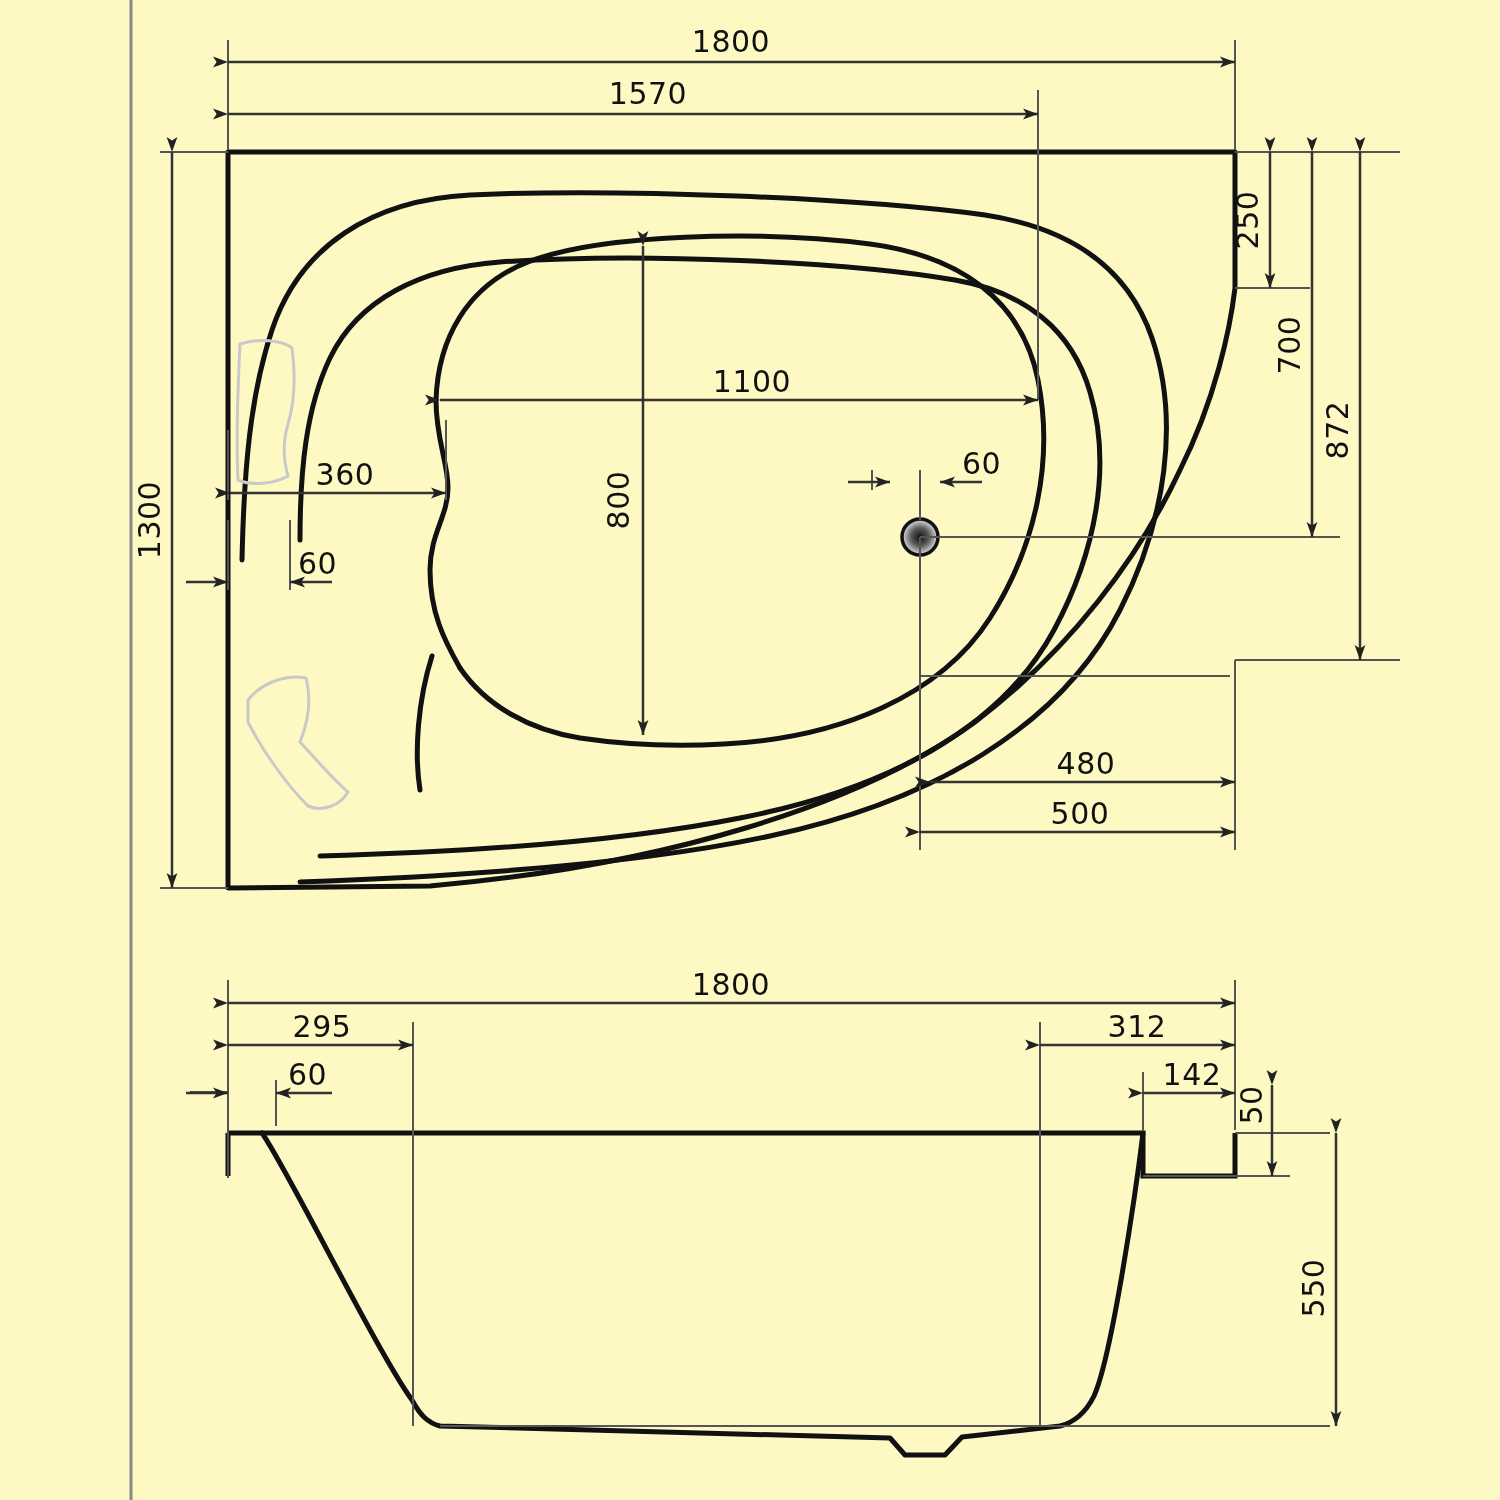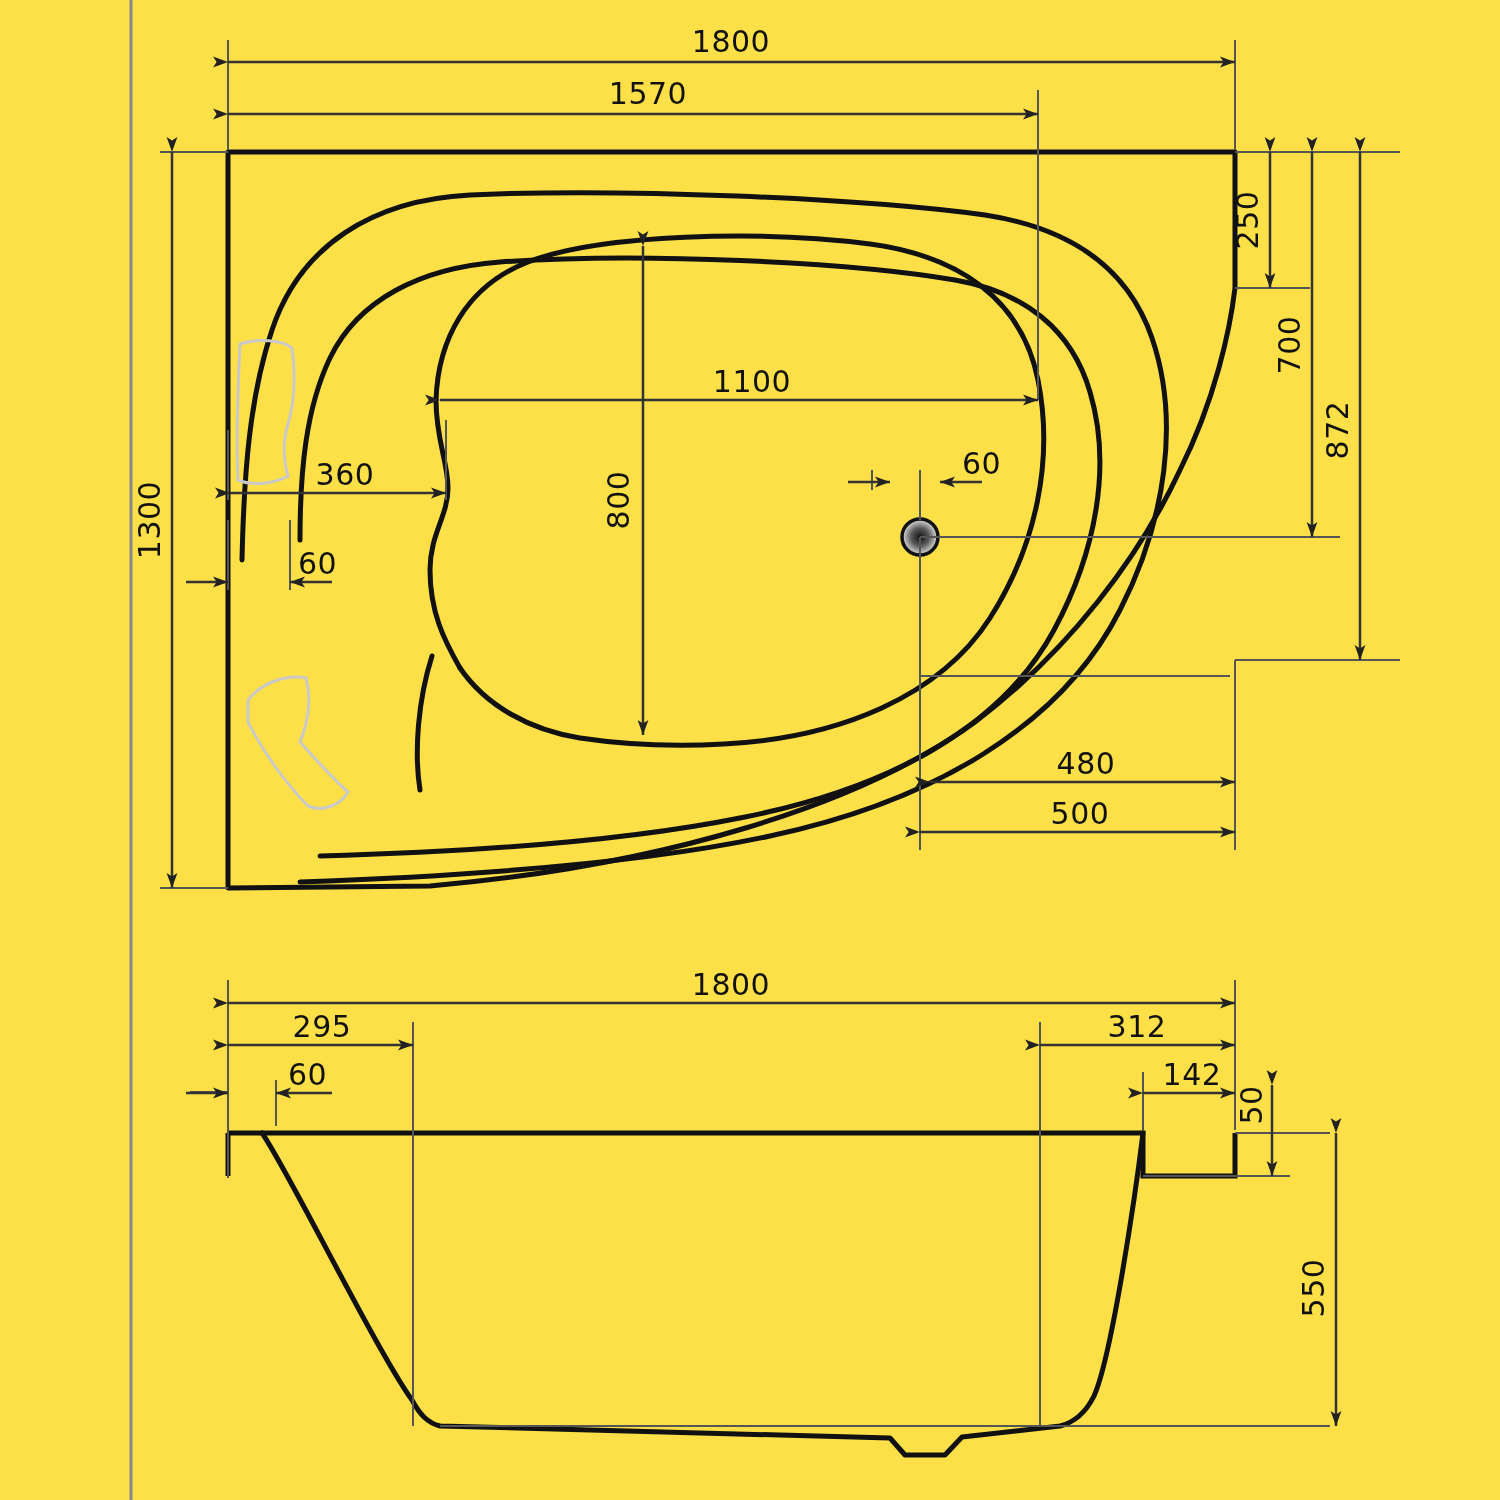--- a/index.html
+++ b/index.html
@@ -1,18 +1,18 @@
 <!DOCTYPE html>
 <html><head>
 <meta charset="utf-8">
 <style>
   html,body{margin:0;padding:0;background:#ffffff;}
   body{width:1500px;height:1500px;overflow:hidden;
        font-family:"DejaVu Sans","Liberation Sans",sans-serif;}
-  #sheet{position:relative;width:1500px;height:1500px;background:#fde047;}
+  #sheet{position:relative;width:1500px;height:1500px;background:#fef9c3;}
   svg{display:block;}
   .dimtxt{font-family:"DejaVu Sans","Liberation Sans",sans-serif;
           font-size:30px;fill:#111;font-weight:500;letter-spacing:0.5px;}
 </style>
 </head>
 <body>
 
 <div id="sheet">
 <svg width="1500" height="1500" viewBox="0 0 1500 1500" xmlns="http://www.w3.org/2000/svg">
 

